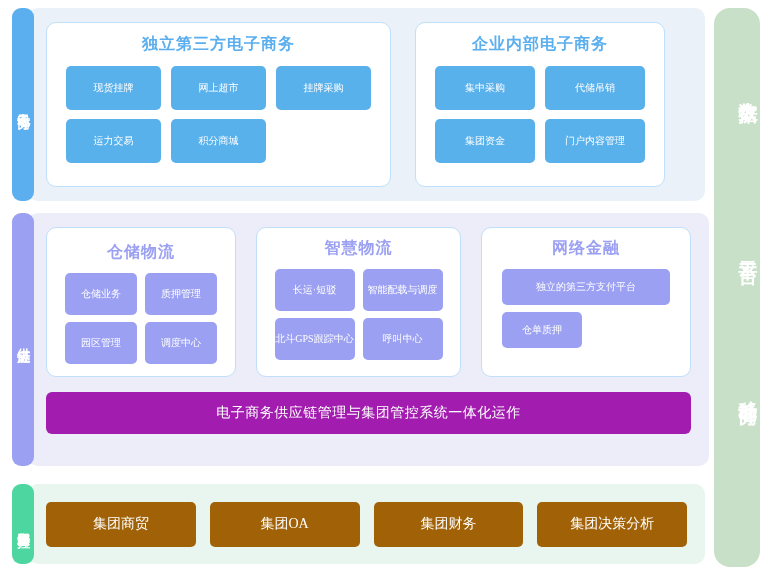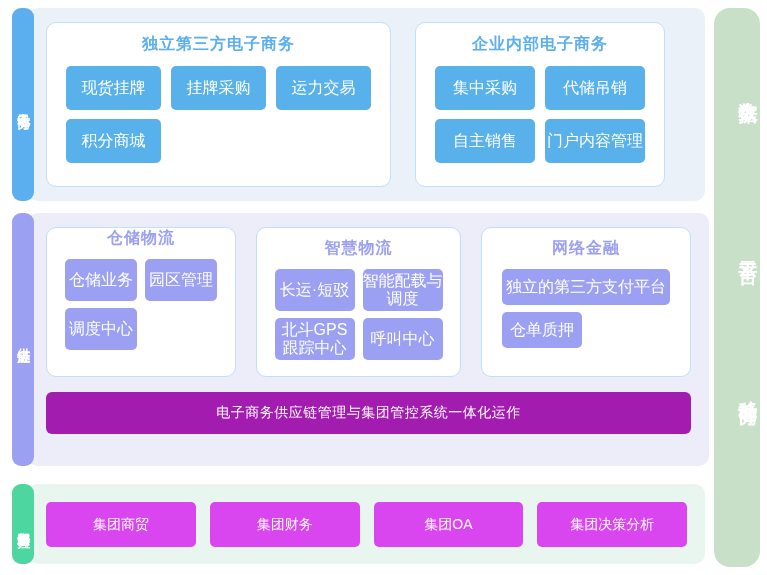--- a/index.html
+++ b/index.html
@@ -2,21 +2,21 @@
 <html><head>
 <meta charset="utf-8">
 <style>
   html,body{margin:0;padding:0;}
   body{
     width:767px;height:575px;
     background:#ffffff;
     font-family:"Liberation Sans","DejaVu Sans",sans-serif;
     overflow:hidden;
   }
-  .canvas{position:relative;width:762px;height:575px;}
+  .canvas{position:relative;width:762px;height:575px;font-family:Liberation Serif, serif;}
 
   
   .right-rail{
     position:absolute;left:714px;top:8px;width:46px;height:559px;
     background:#c9e0c8;border-radius:16px;
     display:flex;flex-direction:column;align-items:center;
   }
   .rail-label{
     position:absolute;left:0;width:46px;
     color:#ffffff;font-size:19px;font-weight:bold;
@@ -53,39 +53,39 @@
   }
   .panel-title{
     font-size:16px;font-weight:bold;letter-spacing:1px;
   }
   .panel-title.blue{color:#5bafef;}
   .panel-title.purple{color:#9ba0f2;}
 
   .btn{
     border-radius:5px;color:#ffffff;display:flex;align-items:center;
     justify-content:center;text-align:center;box-sizing:border-box;
-    font-size:16px;line-height:1.15;
+    font-size:10px;line-height:1.15;
   }
   .btn.blue{background:#59b1ec;}
   .btn.purple{background:#9ba0f2;}
-  .btn.green{background:#d946ef;}
+  .btn.green{background:#a16207;}
 
   #panel-3rd{width:345px;height:165px;padding:11px 22px 14px;}
   #panel-inner{width:250px;height:165px;padding:11px 18px 26px;}
   .ecom-grid{display:grid;grid-template-columns:repeat(3,95px);
              grid-auto-rows:44px;gap:9px 10px;margin-top:11px;}
   .ecom-grid.two{grid-template-columns:repeat(2,100px);}
 
   
   #row-chain{top:213px;width:693px;height:253px;}
   #row-chain .row-tab{background:#9ba0f2;}
   #row-chain .row-body{background:#ecedf8;padding:14px 18px;height:253px;
                        box-sizing:border-box;flex-direction:column;align-items:stretch;}
   .chain-panels{display:flex;gap:20px;justify-content:space-between;}
-  #panel-wms{width:190px;height:150px;padding:0 0 0;}
+  #panel-wms{width:190px;height:150px;padding:14px 0 0;}
   #panel-smart{width:205px;height:150px;padding:10px 9px 0;}
   #panel-fin{width:210px;height:150px;padding:10px 0 0;}
 
   .grid2{display:grid;gap:7px 8px;margin-top:10px;}
   #wms-grid{grid-template-columns:repeat(2,72px);grid-auto-rows:42px;}
   #smart-grid{grid-template-columns:repeat(2,80px);grid-auto-rows:42px;}
   #fin-grid{grid-template-columns:repeat(2,80px);grid-auto-rows:36px;}
   #fin-grid .wide{grid-column:1 / span 2;height:36px;}
 
   .chain-banner{
@@ -107,49 +107,51 @@
 <div class="canvas">
 
   <div class="row" id="row-ecom">
     <div class="row-tab">电子商务</div>
     <div class="row-body">
 
       <div class="panel" id="panel-3rd">
         <div class="panel-title blue">独立第三方电子商务</div>
         <div class="ecom-grid">
           <div class="btn blue">现货挂牌</div>
+          <div class="btn blue">网上超市</div>
           <div class="btn blue">挂牌采购</div>
           <div class="btn blue">运力交易</div>
           <div class="btn blue">积分商城</div>
         </div>
       </div>
 
       <div class="panel" id="panel-inner">
         <div class="panel-title blue">企业内部电子商务</div>
         <div class="ecom-grid two">
           <div class="btn blue">集中采购</div>
           <div class="btn blue">代储吊销</div>
-          <div class="btn blue">自主销售</div>
+          <div class="btn blue">集团资金</div>
           <div class="btn blue">门户内容管理</div>
         </div>
       </div>
 
     </div>
   </div>
 
   <div class="row" id="row-chain">
     <div class="row-tab">供应链</div>
     <div class="row-body">
 
       <div class="chain-panels">
 
         <div class="panel" id="panel-wms">
           <div class="panel-title purple">仓储物流</div>
           <div class="grid2" id="wms-grid">
             <div class="btn purple">仓储业务</div>
+            <div class="btn purple">质押管理</div>
             <div class="btn purple">园区管理</div>
             <div class="btn purple">调度中心</div>
           </div>
         </div>
 
         <div class="panel" id="panel-smart">
           <div class="panel-title purple">智慧物流</div>
           <div class="grid2" id="smart-grid">
             <div class="btn purple">长运·短驳</div>
             <div class="btn purple">智能配载与调度</div>
@@ -170,22 +172,22 @@
 
       <div class="chain-banner">电子商务供应链管理与集团管控系统一体化运作</div>
 
     </div>
   </div>
 
   <div class="row" id="row-group">
     <div class="row-tab">集团管控</div>
     <div class="row-body">
       <div class="btn green group-btn">集团商贸</div>
+      <div class="btn green group-btn">集团OA</div>
       <div class="btn green group-btn">集团财务</div>
-      <div class="btn green group-btn">集团OA</div>
       <div class="btn green group-btn">集团决策分析</div>
     </div>
   </div>
 
   <div class="right-rail">
     <div class="rail-label rail-bigdata">大数据</div>
     <div class="rail-label rail-cloud">云平台</div>
     <div class="rail-label rail-mobile">移动商务</div>
   </div>
 

